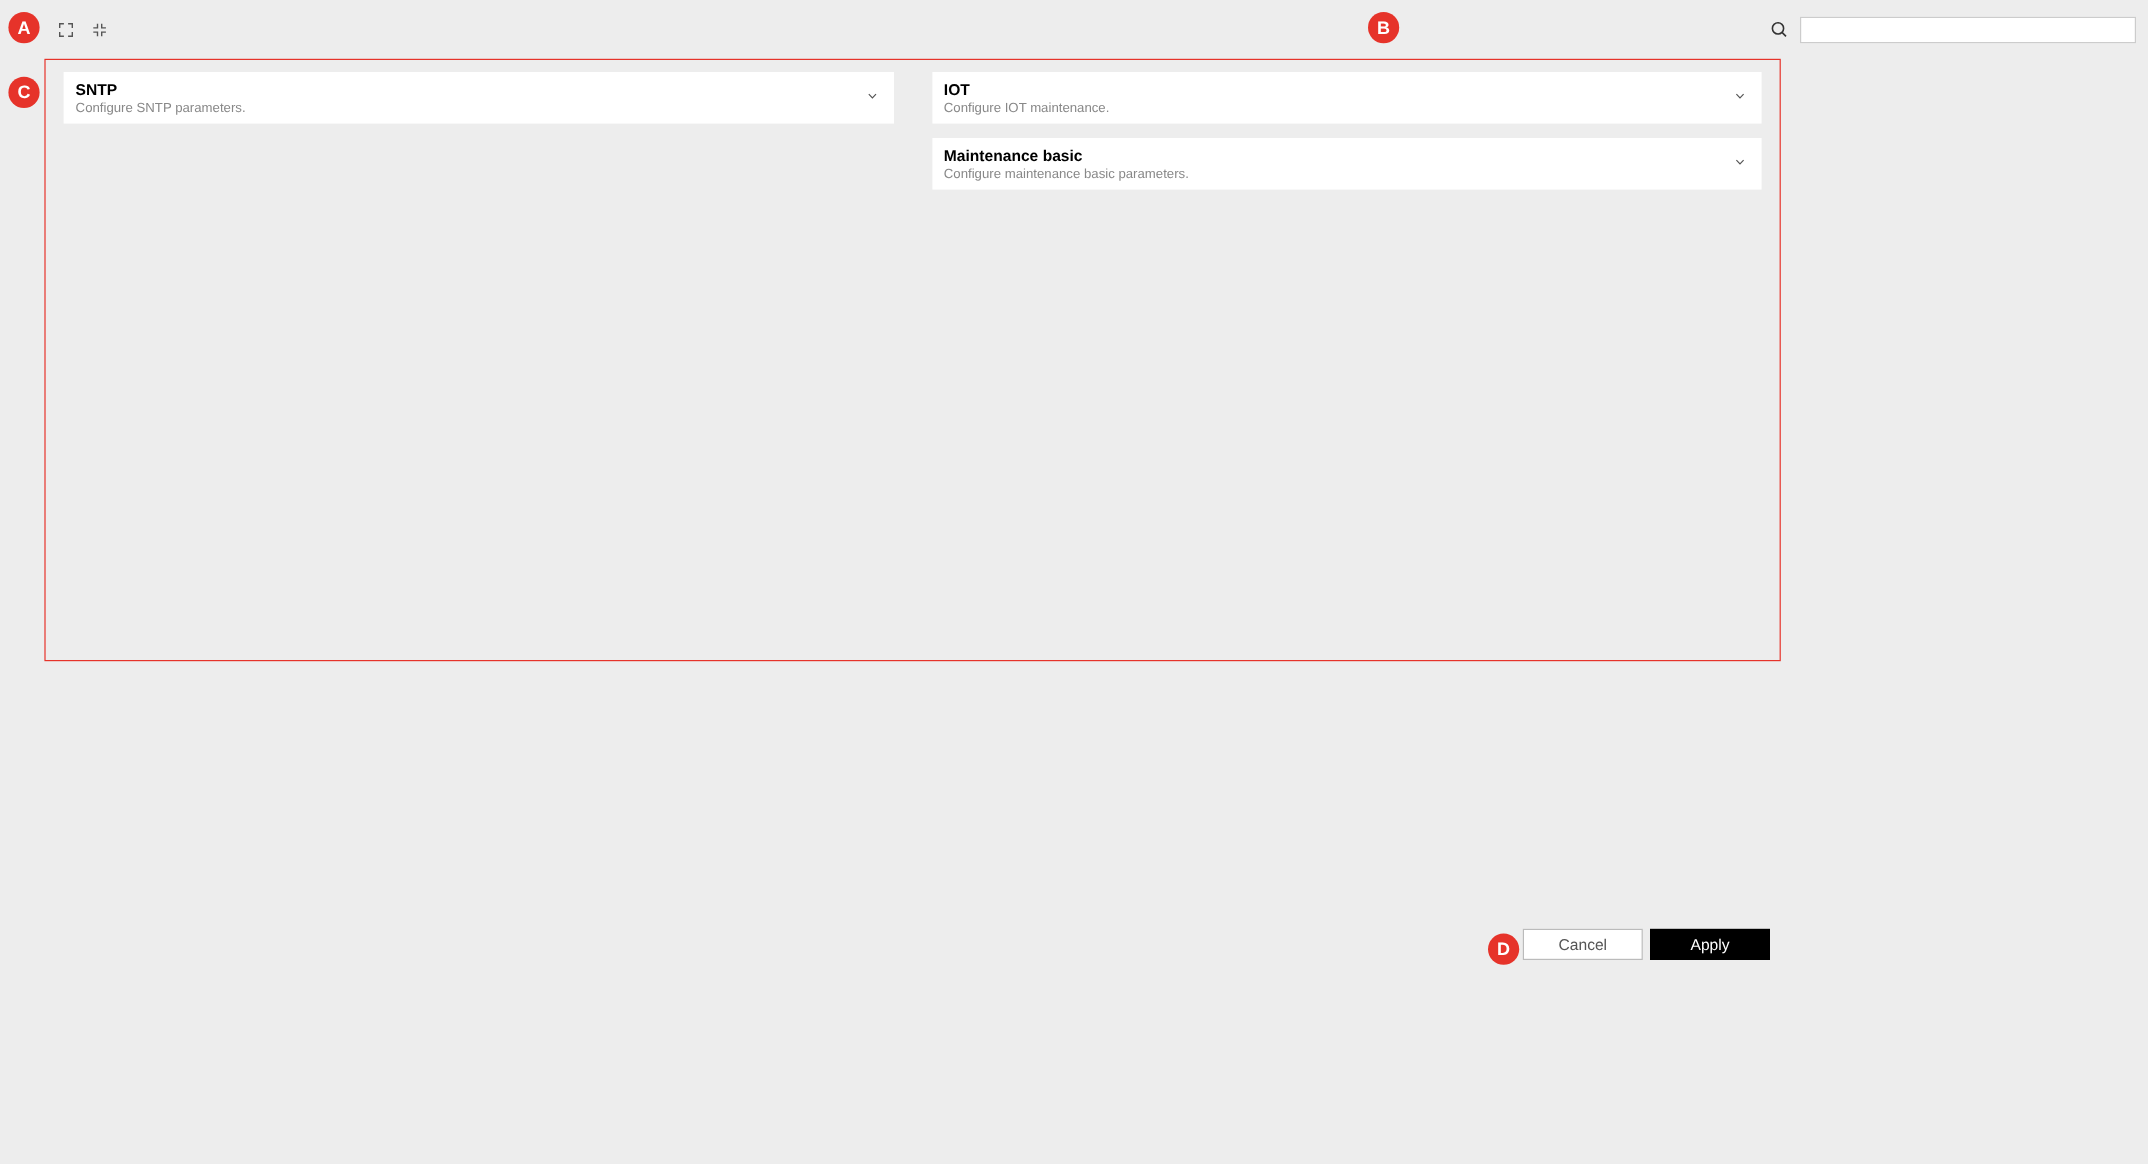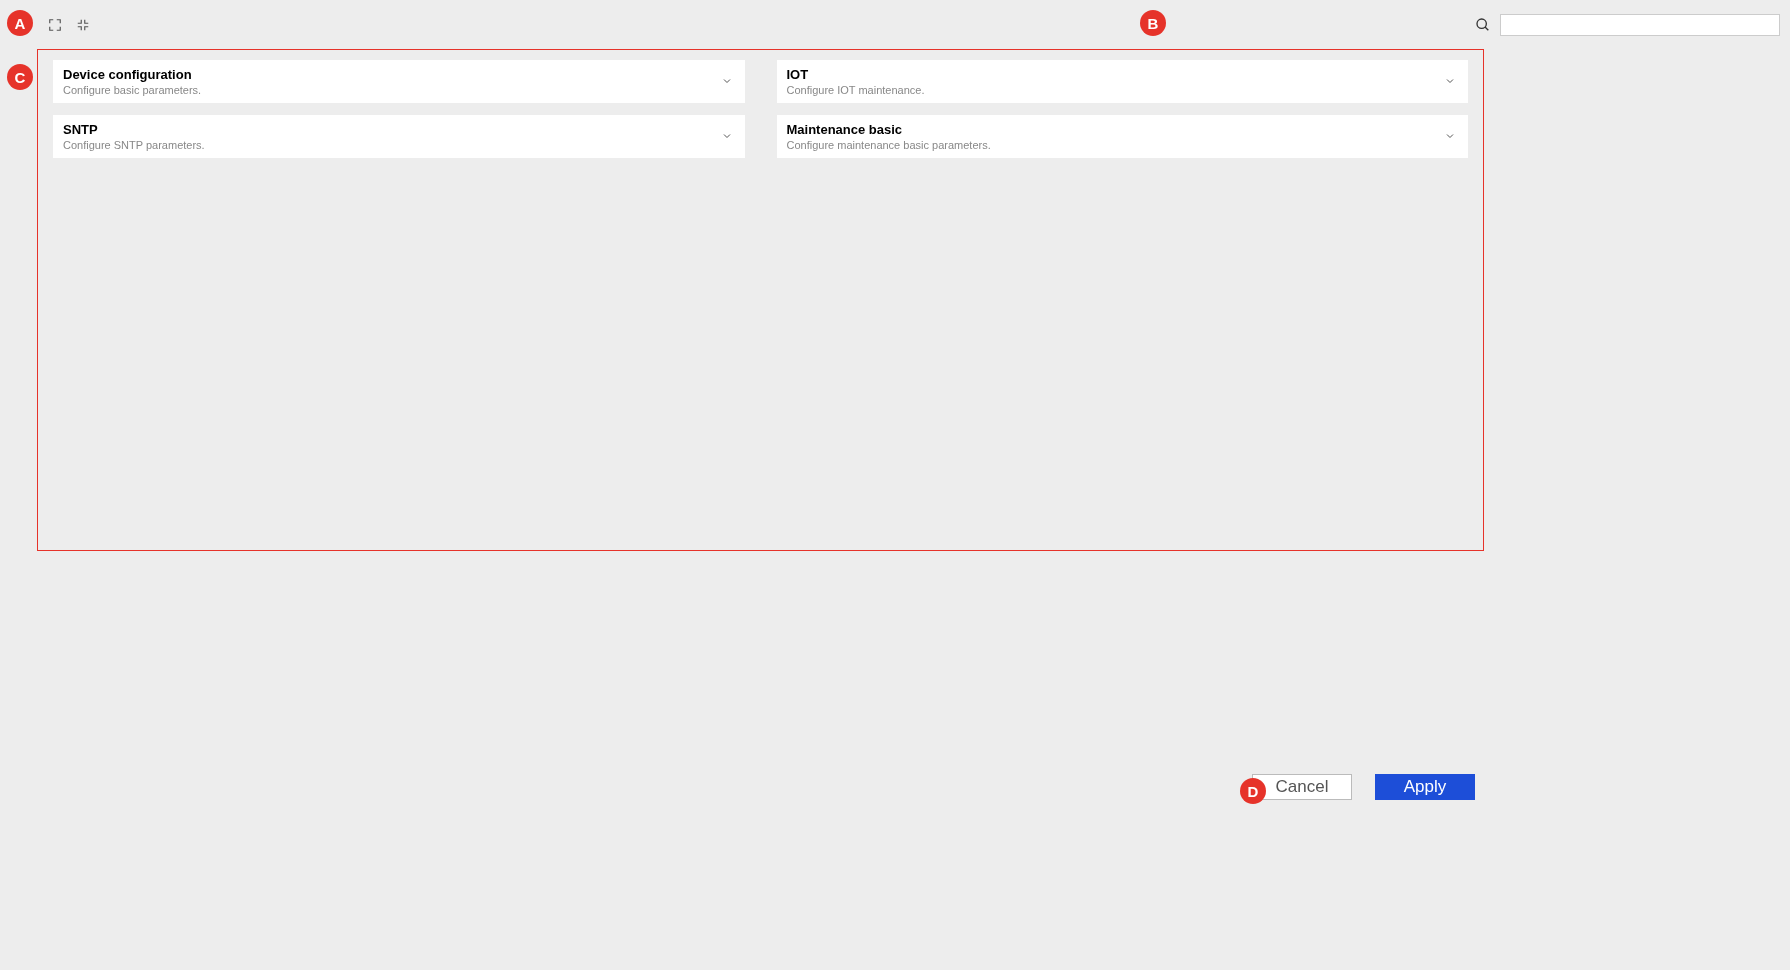--- a/index.html
+++ b/index.html
@@ -117,35 +117,34 @@
     .footer {
       position: absolute;
       bottom: 170px;
       right: 315px;
       display: flex;
       gap: 6px;
     }
     .btn {
       min-width: 100px;
       height: 26px;
-      font-size: 17px;
+      font-size: 13px;
       display: flex;
       align-items: center;
       justify-content: center;
       cursor: pointer;
       border: 1px solid transparent;
-      margin-left: 17px;
     }
     .btn-cancel {
       background: #fff;
       border: 1px solid #bbb;
       color: #555;
     }
     .btn-apply {
-      background: #1d4ed8;
+      background: #000000;
       color: #fff;
     }
   </style>
 </head>
 <body>
 
 <div class="badge badge-a">A</div>
 <div class="badge badge-b">B</div>
 <div class="badge badge-c">C</div>
 <div class="badge badge-d">D</div>
@@ -176,31 +175,20 @@
         <line x1="20" y1="20" x2="15" y2="15"></line>
       </svg>
     </span>
     <input type="text" class="search-input" placeholder="" style="">
   </div>
 </div>
 
 <div class="main-area">
   <div class="panels">
     <div class="col">
-      <div class="panel">
-        <div class="panel-text">
-          <div class="title">Device configuration</div>
-          <div class="desc">Configure basic parameters.</div>
-        </div>
-        <span class="panel-chevron">
-          <svg width="12" height="12" viewBox="0 0 24 24" fill="none" stroke="currentColor" stroke-width="2">
-              <polyline points="6 9 12 15 18 9"></polyline>
-            </svg>
-        </span>
-      </div>
       <div class="panel">
         <div class="panel-text">
           <div class="title">SNTP</div>
           <div class="desc">Configure SNTP parameters.</div>
         </div>
         <span class="panel-chevron">
           <svg width="12" height="12" viewBox="0 0 24 24" fill="none" stroke="currentColor" stroke-width="2">
               <polyline points="6 9 12 15 18 9"></polyline>
             </svg>
         </span>

